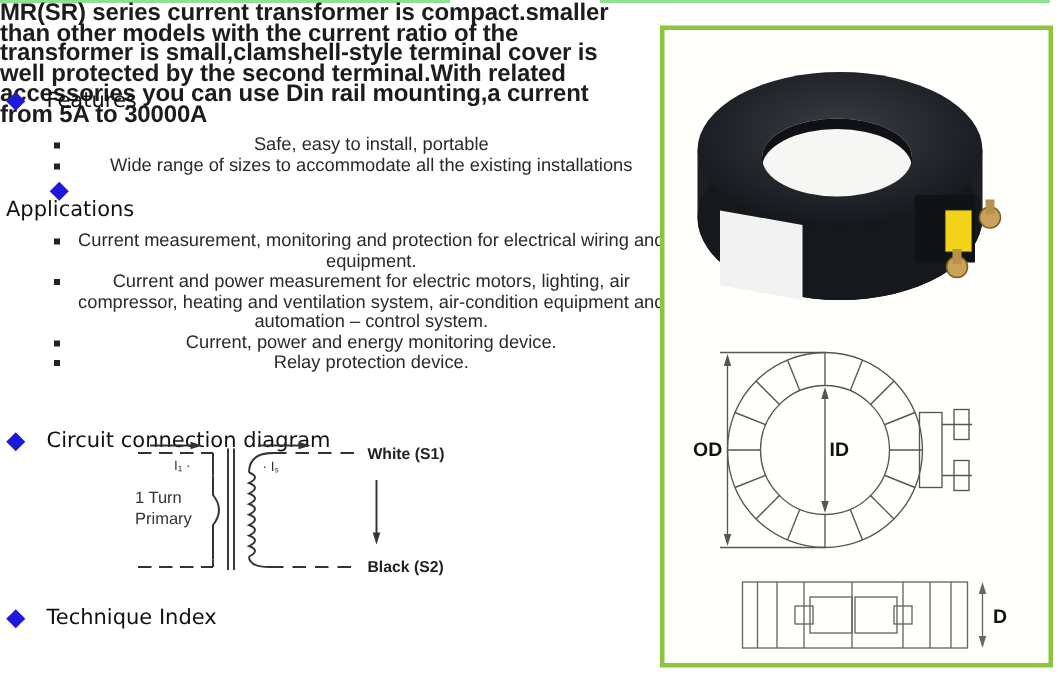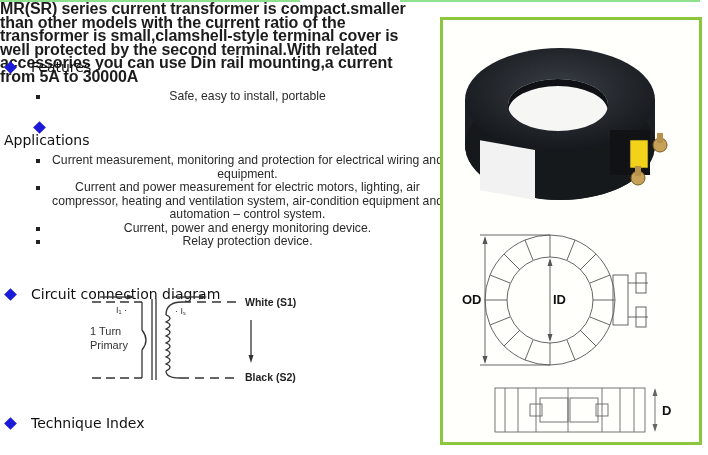--- a/index.html
+++ b/index.html
@@ -49,20 +49,21 @@
 <div class="top-rule-r"></div>
 
 <div class="intro"><span class="lead">MR(SR) series</span><span> current transformer is compact.smaller than other models with the current ratio of the transformer is small,clamshell-style terminal cover is well protected by the second terminal.With related accessories you can use Din rail mounting,a current from 5A to 30000A</span></div>
 
 <div class="section-head" style="top:59px;">
   <span class="diamond"></span>
   <span>Features</span>
 </div>
 <ul class="bullets" id="features-list">
   <li>Safe, easy to install, portable</li>
+  <li>Wide range of sizes to accommodate all the existing installations</li>
 </ul>
 
 <div class="section-head" style="top:123px;flex-direction:column;">
   <span class="diamond"></span>
   <span>Applications</span>
 </div>
 <ul class="bullets" id="apps-list">
   <li>Current measurement, monitoring and protection for electrical wiring and equipment.</li>
   <li>Current and power measurement for electric motors, lighting, air compressor,    heating and ventilation system, air-condition equipment and automation – control system.</li>
   <li>Current, power and energy monitoring device.</li>
@@ -102,21 +103,21 @@
     <polygon points="171,78 168.5,70 173.5,70"></polygon>
   </g>
   <text x="36" y="28" font-size="9" fill="#333">I₁ ·</text>
   <text x="95" y="29" font-size="9" fill="#333">· Iₛ</text>
   <text x="10" y="50" font-size="11" fill="#333">1 Turn</text>
   <text x="10" y="64" font-size="11" fill="#333">Primary</text>
   <text x="165" y="21" font-size="10.5" font-weight="bold" fill="#222">White (S1)</text>
   <text x="165" y="96" font-size="10.5" font-weight="bold" fill="#222">Black (S2)</text>
 </svg>
 
-<div class="section-head" style="top:415px;">
+<div class="section-head" style="top:404px;">
   <span class="diamond"></span>
   <span>Technique Index</span>
 </div>
 
 <div class="frame"></div>
 
 <svg class="photo" viewBox="0 0 240 185">
   <defs>
     <radialGradient id="ringg" cx="50%" cy="40%" r="60%">
       <stop offset="0%" stop-color="#3a3f46"></stop>

